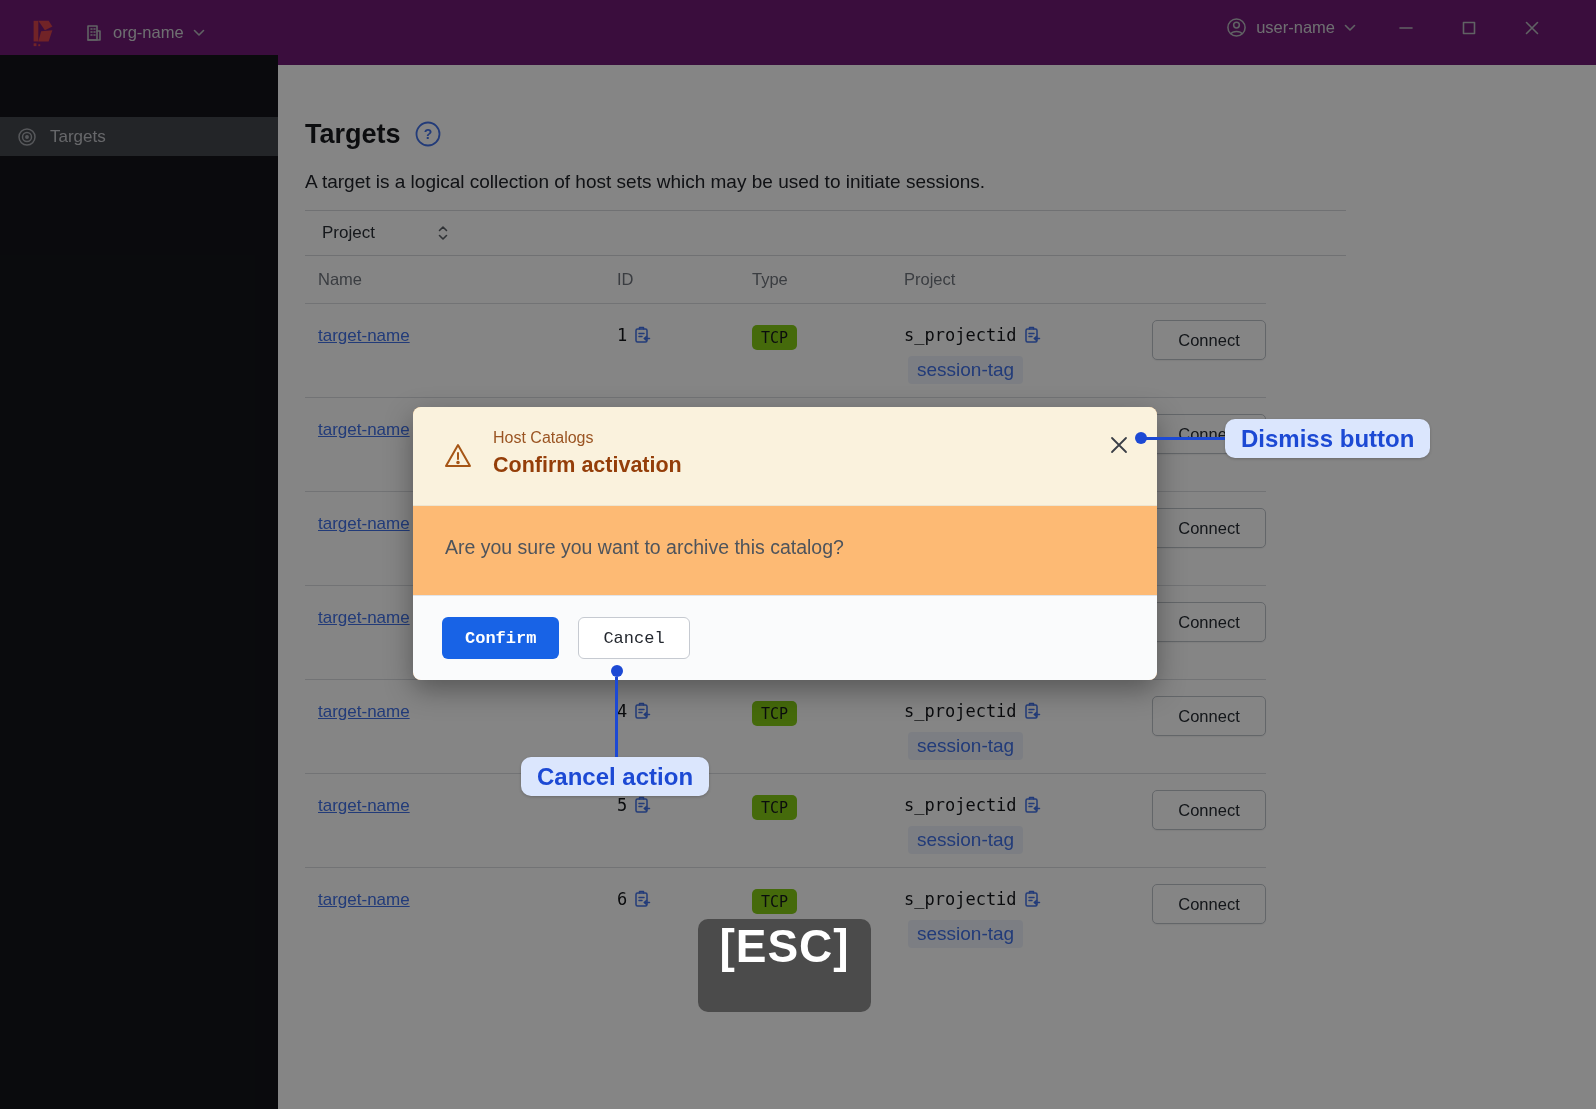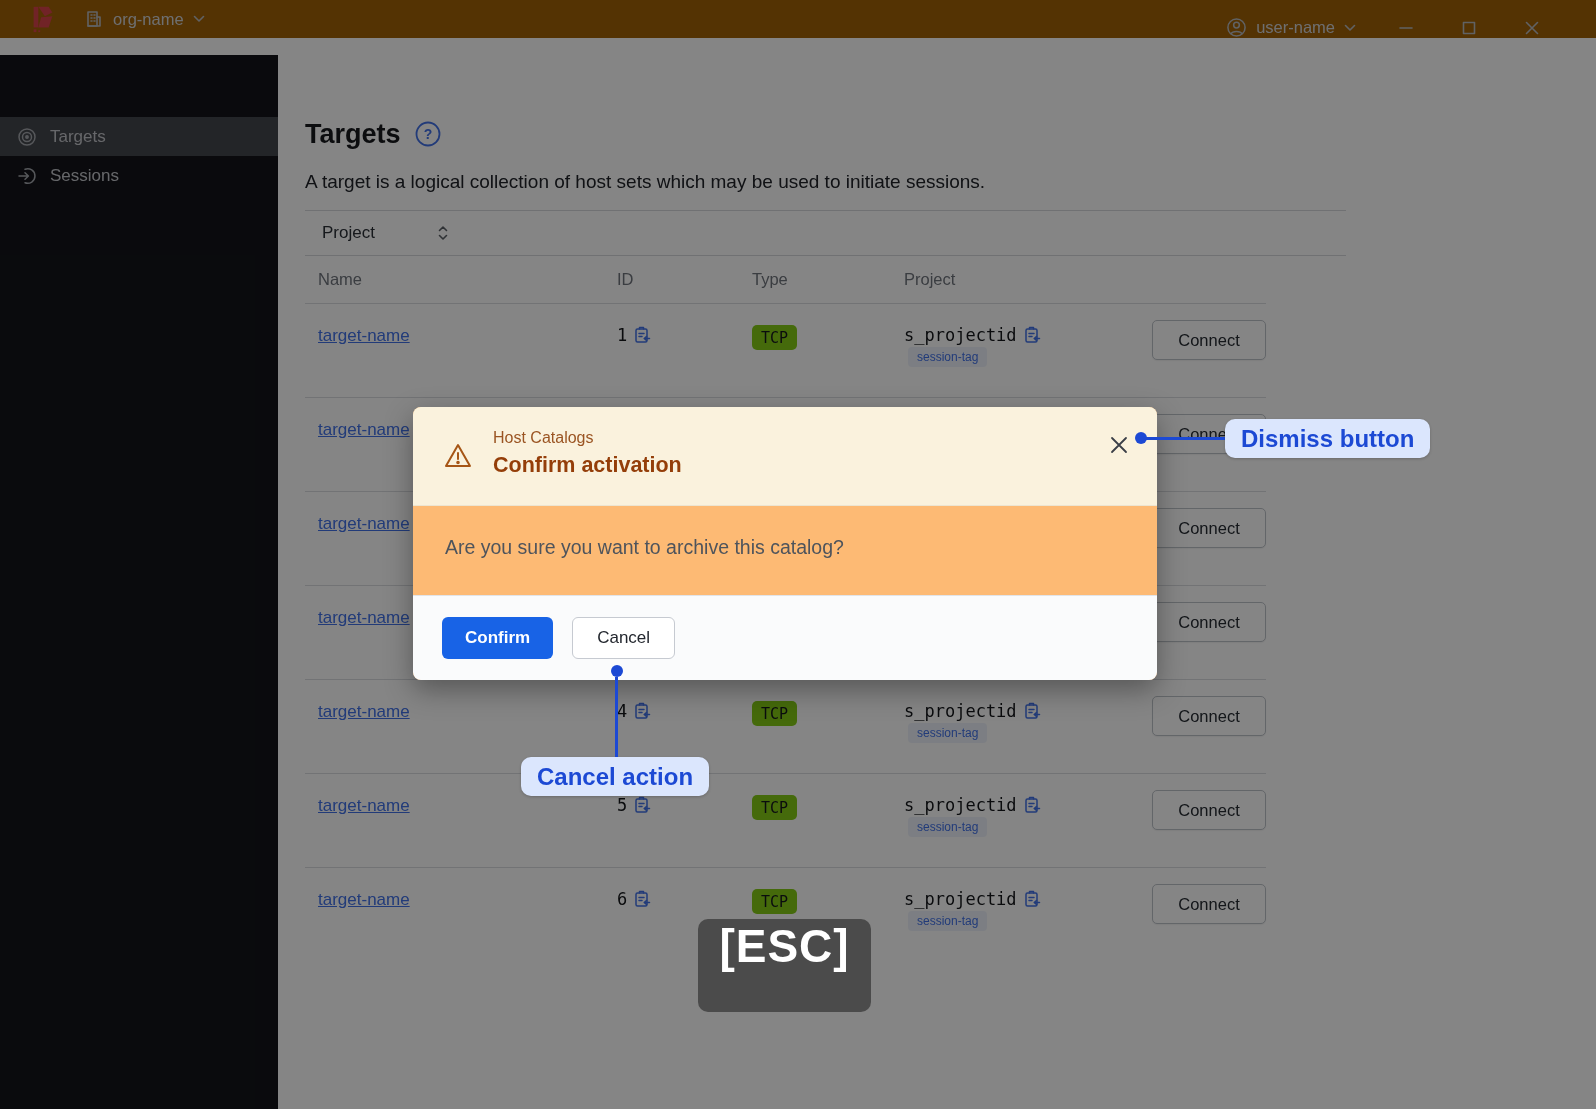--- a/index.html
+++ b/index.html
@@ -7,21 +7,21 @@
     --primary-button-bg:#1863e6; --warning-bg:#faf2dd; --warning-title:#943e09;
     --warning-tagline:#9a5422; --warning-icon:#a65616; --brand-red:#d8434b;
     --esc-bg:#4b4b4b;
   }
   *{margin:0;padding:0;box-sizing:border-box;}
   html,body{width:1596px;height:1109px;overflow:hidden;}
   body{font-family:"Liberation Sans","DejaVu Sans",sans-serif;background:#fff;position:relative;}
   .mono{font-family:"DejaVu Sans Mono","Liberation Mono",monospace;}
 
   
-  .topbar{position:absolute;left:0;top:0;width:1596px;height:38px;background:#a16207;
+  .topbar{position:absolute;left:0;top:0;width:1596px;height:65px;background:#701a75;
     display:flex;align-items:center;color:#d3d5d9;font-size:16.5px;z-index:1;}
   .topbar-left{display:flex;align-items:center;padding-left:28px;gap:10px;}
   .logo{width:30px;height:30px;margin-right:16px;}
   .org-group,.user-group{display:flex;align-items:center;gap:9px;cursor:pointer;}
   .user-group{position:absolute;right:240px;top:0;height:55px;}
   .win-controls{position:absolute;right:56px;top:0;height:55px;display:flex;align-items:center;gap:46px;}
   .win-btn{width:17px;height:17px;display:flex;align-items:center;justify-content:center;cursor:pointer;}
   .icon-stroke{stroke:#b9bcc0;fill:none;stroke-width:1.6;stroke-linecap:round;stroke-linejoin:round;}
 
   
@@ -52,22 +52,22 @@
   .th-name{padding-left:13px;}
   .row{height:94px;border-top:1px solid #dadce0;align-items:start;}
   .cell{padding-top:21px;font-size:17px;color:#14161a;}
   .cell-name{padding-left:13px;padding-top:22px;}
   .target-link{color:var(--accent-blue);text-decoration:underline;font-size:17px;cursor:pointer;}
   .copy-icon{display:inline-block;vertical-align:-3px;margin-left:7px;cursor:pointer;}
   .badge{display:inline-block;background:#84cc16;border-radius:5px;padding:4px 9px 3px;
     font-size:15px;color:#15171c;}
   .badge:empty{display:none;}
   .proj-id{font-size:17px;color:#14161a;}
-  .tag{display:inline-block;margin-left:4px;background:#eef2fb;border-radius:4px;
-    padding:3px 9px;font-size:12px;color:var(--accent-blue);cursor:pointer;}
+  .tag{display:inline-block;margin-top:10px;margin-left:4px;background:#eef2fb;border-radius:4px;
+    padding:3px 9px;font-size:19px;color:var(--accent-blue);cursor:pointer;}
   .tag:empty{display:none;}
   .cell-action{padding-top:16px;}
   .connect-btn{width:114px;height:40px;background:#fff;border:1px solid #bec3ca;border-radius:5px;
     font-size:16.5px;color:#272c33;font-family:inherit;cursor:pointer;box-shadow:0 1px 1px rgba(0,0,0,.05);}
 
   
   .overlay{position:absolute;inset:0;background:rgba(0,0,0,0.48);z-index:10;}
 
   
   .modal{position:absolute;left:413px;top:407px;width:744px;height:273px;background:#fdba74;
@@ -76,21 +76,21 @@
     border-bottom:1px solid rgba(0,0,0,.05);}
   .warn-icon{position:absolute;left:30px;top:34px;}
   .modal-tagline{position:absolute;left:80px;top:22px;font-size:16px;color:var(--warning-tagline);}
   .modal-title{position:absolute;left:80px;top:46px;font-size:21.5px;font-weight:700;color:var(--warning-title);}
   .modal-close{position:absolute;right:26px;top:26px;width:24px;height:24px;background:none;border:none;
     cursor:pointer;display:flex;align-items:center;justify-content:center;}
   .modal-body{height:89px;padding:30px 32px 0;}
   .modal-msg{font-size:19.5px;color:#4e545c;}
   .modal-footer{height:85px;background:#fafbfc;border-top:1px solid #e2e4e8;
     display:flex;align-items:center;padding-left:29px;gap:19px;}
-  .btn{height:42px;border-radius:6px;font-size:17px;font-family:Liberation Sans, sans-serif;cursor:pointer;}
+  .btn{height:42px;border-radius:6px;font-size:17px;font-family:Liberation Mono, monospace;cursor:pointer;}
   .btn-primary{background:var(--primary-button-bg);color:#fff;border:none;padding:0 23px;font-weight:600;}
   .btn-secondary{background:#fff;color:#23272e;border:1px solid #c6cad1;padding:0 24px;font-weight:500;}
 
   
   .anno{z-index:30;position:absolute;}
   .anno-dot{width:12px;height:12px;border-radius:50%;background:var(--annotation-blue);}
   .anno-line{background:var(--annotation-blue);}
   .anno-pill{background:var(--annotation-bg);color:var(--annotation-blue);font-size:24px;font-weight:700;
     border-radius:10px;padding:0 16px;height:39px;line-height:39px;white-space:nowrap;
     box-shadow:0 1px 3px rgba(0,0,0,.2);}
@@ -159,27 +159,20 @@
 <div class="sidebar">
   <div class="sidebar-nav">
     <div class="side-item active">
       <svg class="side-icon" viewBox="0 0 20 20" fill="none" stroke="#a6a9af" stroke-width="1.5">
         <circle cx="10" cy="10" r="8"></circle>
           <circle cx="10" cy="10" r="4.5"></circle>
           <circle cx="10" cy="10" r="1.2" fill="#a6a9af"></circle>
       </svg>
       <span>Targets</span>
     </div>
-    <div class="side-item">
-      <svg class="side-icon" viewBox="0 0 20 20" fill="none" stroke="#a6a9af" stroke-width="1.5" stroke-linecap="round" stroke-linejoin="round">
-        <path d="M8 3.2 a7.3 7.3 0 1 1 0 13.6"></path>
-        <path d="M2 10 h9 M8 6.8 L11.4 10 L8 13.2"></path>
-      </svg>
-      <span>Sessions</span>
-    </div>
   </div>
 </div>
 
 <div class="main">
   <div class="page-title-row">
     <h1 class="page-title">Targets</h1>
     <svg class="help-icon" viewBox="0 0 26 26">
       <circle cx="13" cy="13" r="11.5" fill="none" stroke="var(--accent-blue)" stroke-width="1.8"></circle>
       <text x="13" y="18" text-anchor="middle" font-size="14" font-weight="bold" fill="var(--accent-blue)">?</text>
     </svg>

